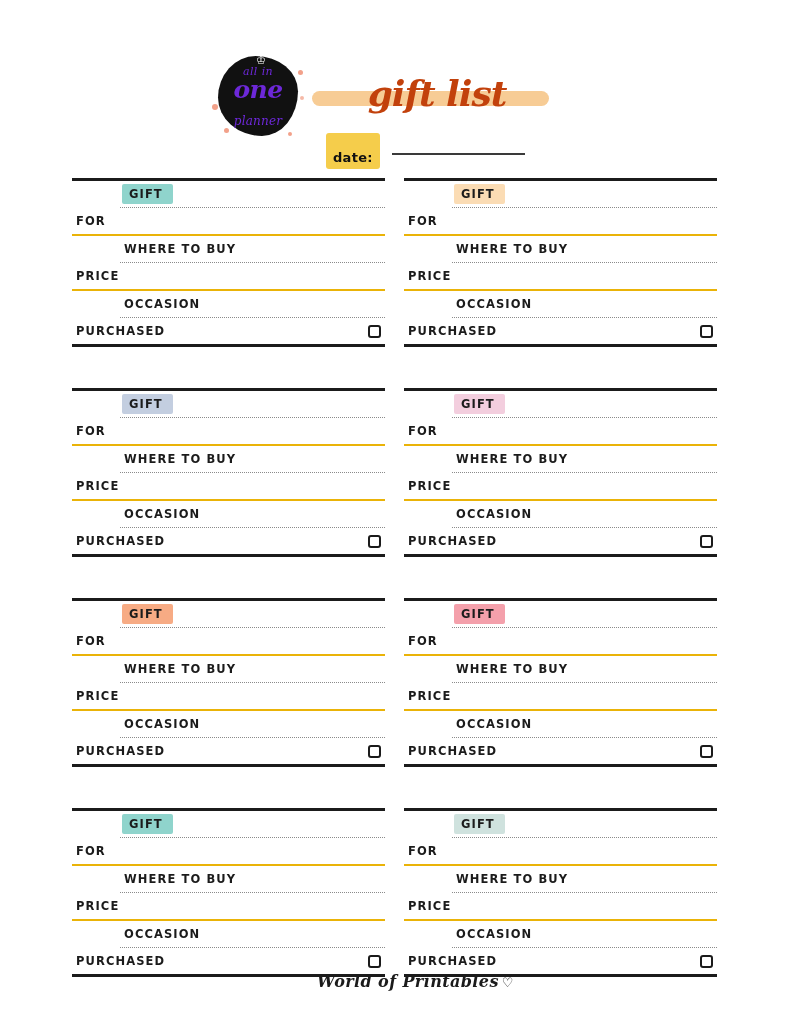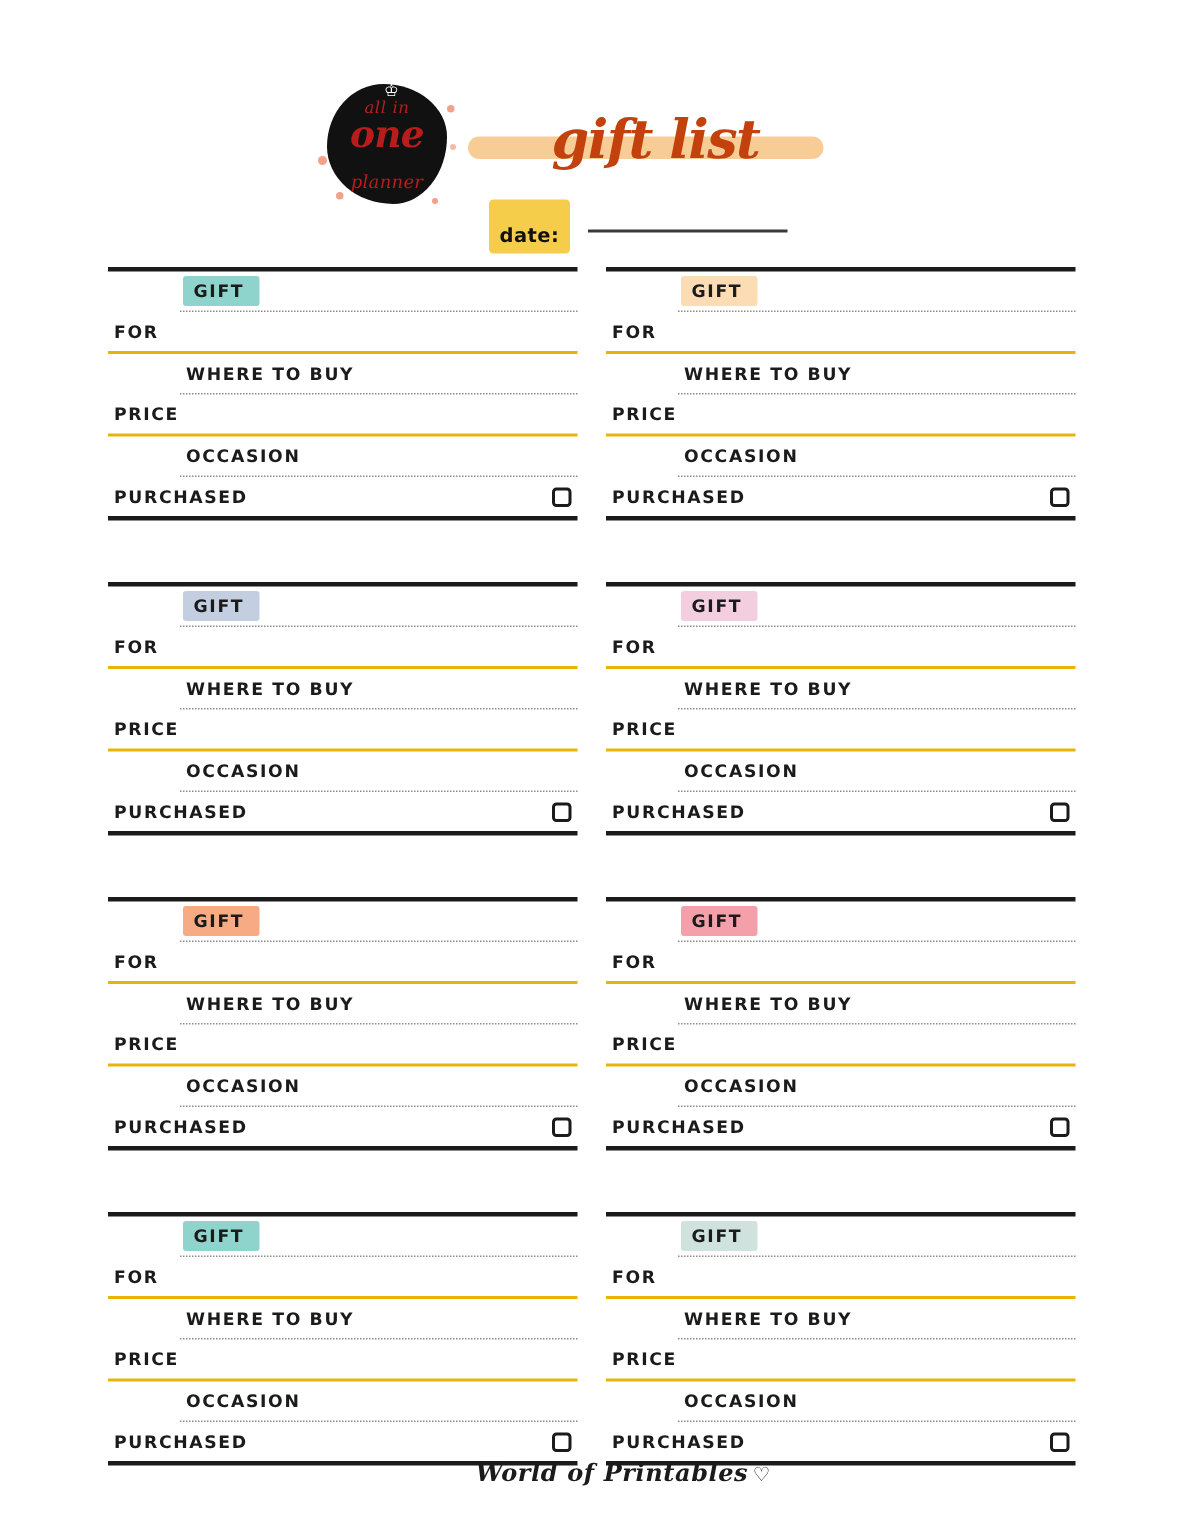--- a/index.html
+++ b/index.html
@@ -42,21 +42,21 @@
   .logo-text {
     position: absolute;
     left: 6px;
     top: 4px;
     width: 80px;
     height: 80px;
     display: flex;
     flex-direction: column;
     align-items: center;
     justify-content: center;
-    color: #b91c1c;
+    color: #6d28d9;
     line-height: 1;
     pointer-events: none;
   }
   .logo-l1 {
     font-family: "DejaVu Serif", serif;
     font-style: italic;
     font-size: 11px;
     letter-spacing: .4px;
     margin-bottom: 1px;
   }

